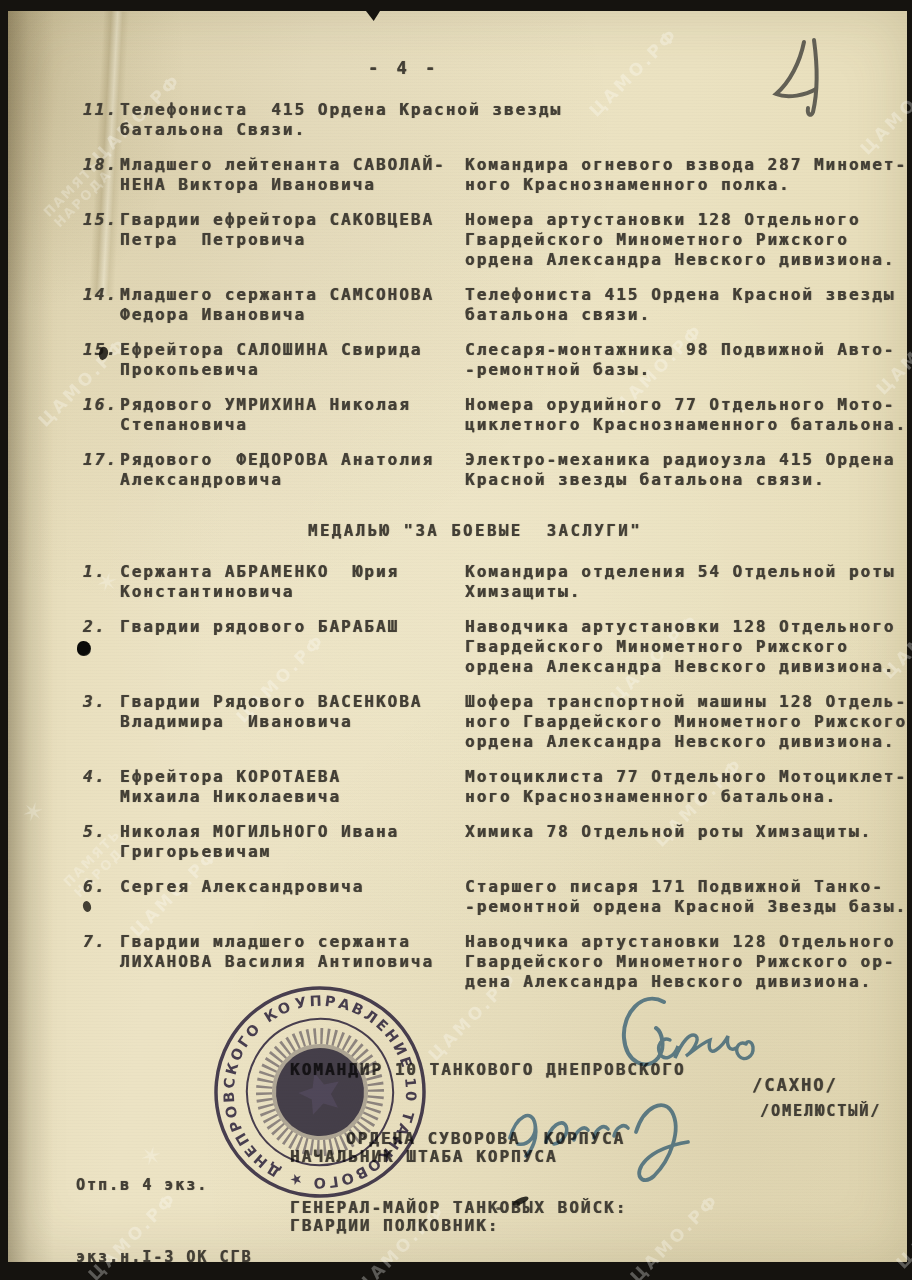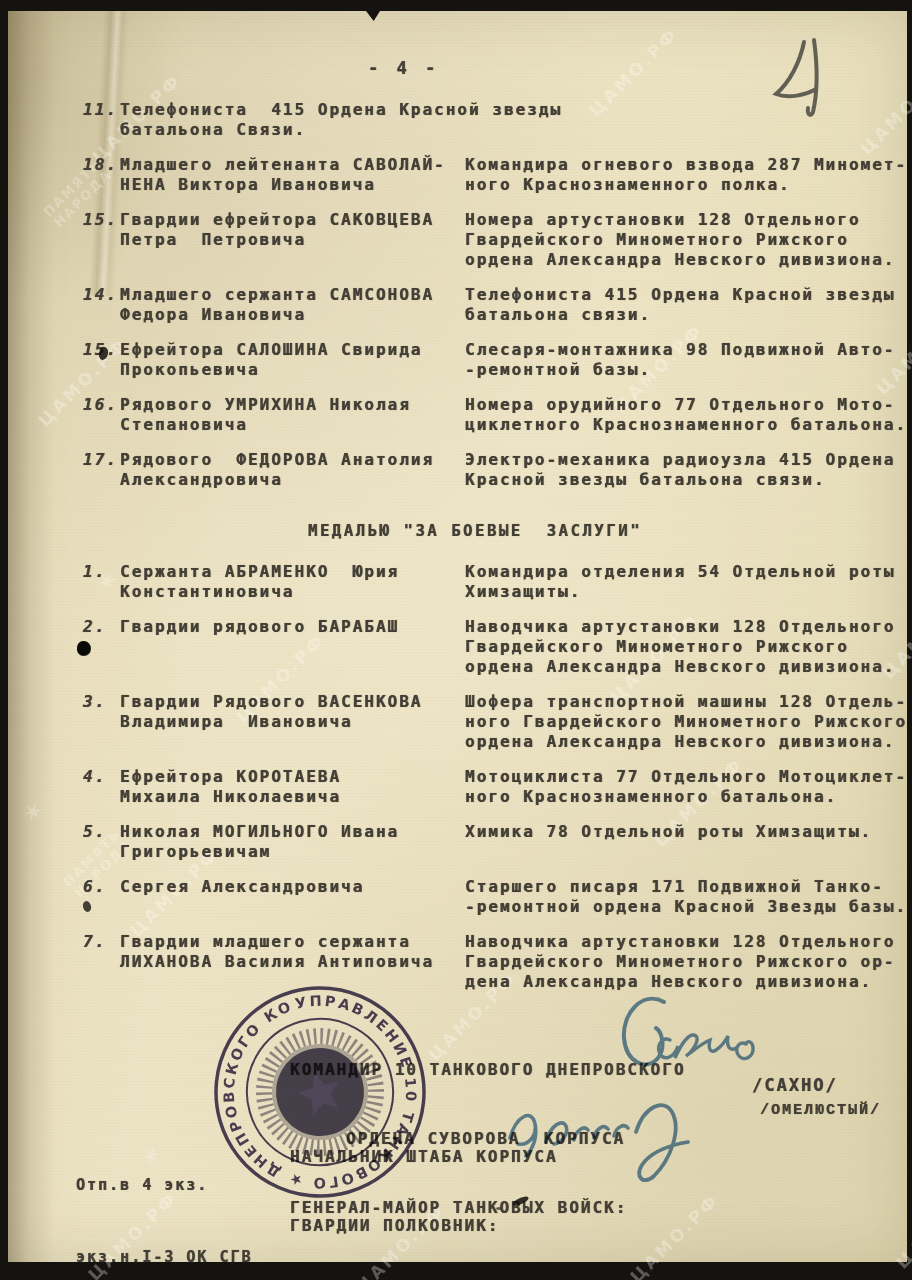--- a/index.html
+++ b/index.html
@@ -54,21 +54,21 @@
   #section-1{top:562px;}
   .entry{display:flex;margin-bottom:15px;}
   .entry .num{width:37px;flex:none;font-style:italic;}
   .entry .name{width:345px;flex:none;}
   .entry .role{flex:none;}
   .medal-title{position:absolute;left:308px;top:521px;font-size:15.5px;letter-spacing:2.6px;}
   .closing-commander{position:absolute;left:290px;top:1012px;line-height:23px;}
   .closing-commander .indent{padding-left:56px;}
   .closing-chief{position:absolute;left:290px;top:1099px;line-height:23px;}
   .surname-sakhno{position:absolute;left:752px;top:1046px;font-size:17px;margin-top:29px;}
-  .surname-omel{position:absolute;left:760px;top:1101px;font-size:15px;font-family:Liberation Mono, monospace;}
+  .surname-omel{position:absolute;left:760px;top:1101px;font-size:15px;}
   .footer-block{position:absolute;left:76px;top:1125px;line-height:24px;font-size:15px;}
   
   .hole1{position:absolute;left:77px;top:641px;width:14px;height:15px;border-radius:50% 60% 55% 50%;
          background:radial-gradient(circle at 45% 45%, #0a0a08 60%, rgba(10,10,8,.4));}
   .blob15{position:absolute;left:99px;top:347px;width:9px;height:13px;border-radius:40% 60% 50% 60%;
           background:rgba(20,18,14,.85);transform:rotate(20deg);}
   .blob6{position:absolute;left:83px;top:901px;width:8px;height:11px;border-radius:50%;
          background:rgba(25,22,16,.8);transform:rotate(-15deg);}
   .speck1{position:absolute;left:512px;top:1198px;width:17px;height:6px;border-radius:50% 70% 40% 60%;
           background:rgba(18,16,12,.85);transform:rotate(-28deg);}

